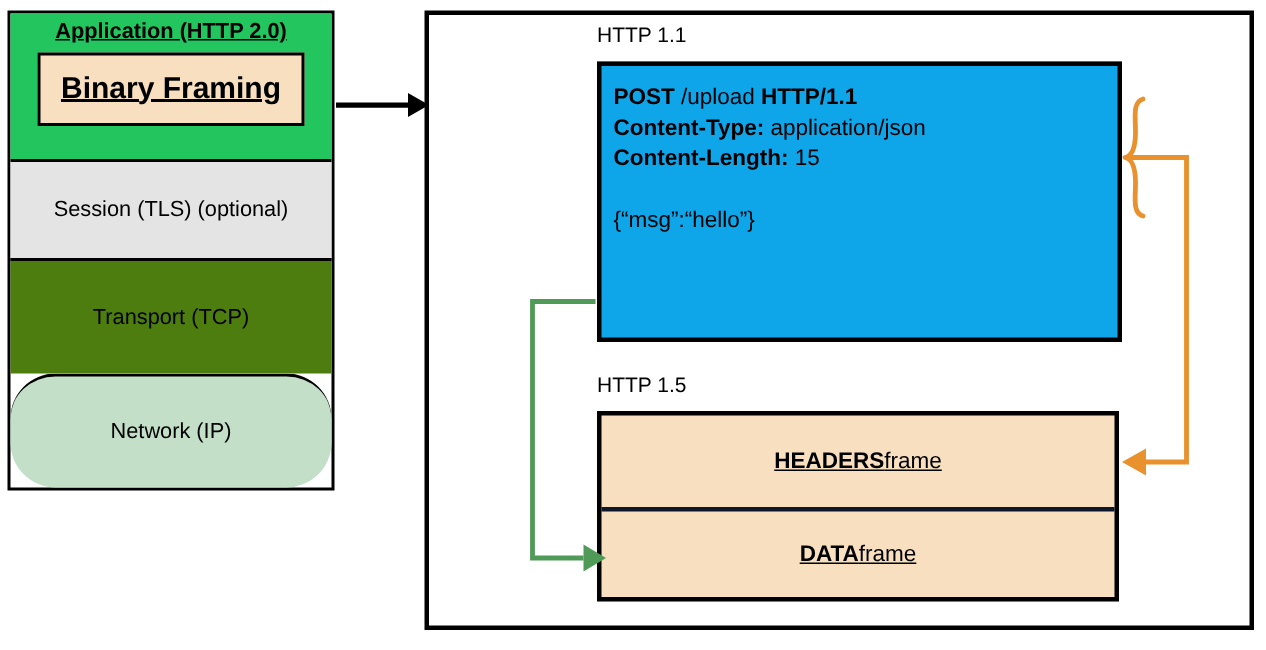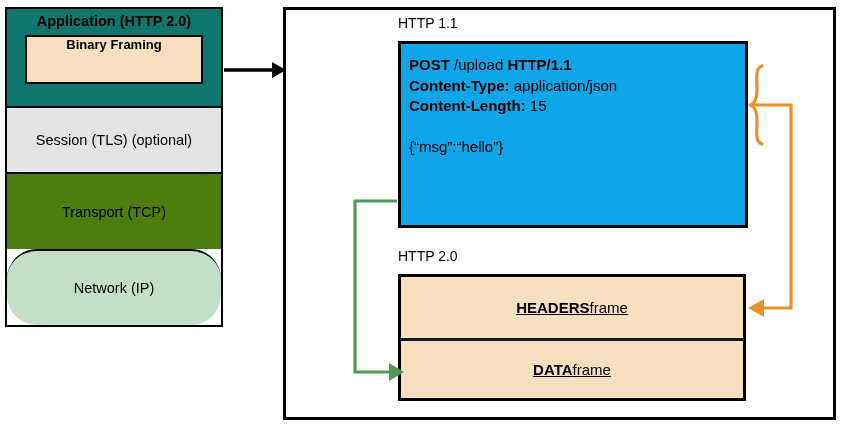--- a/index.html
+++ b/index.html
@@ -47,24 +47,24 @@
     font-size: 14.5px;
     line-height: 1;
     margin-bottom: 6px;
   }
   #binary-framing {
     box-sizing: border-box;
     width: 178px;
     height: 49px;
     border: 2px solid #000;
     display: flex;
-    align-items: flex-start;
+    align-items: center;
     justify-content: center;
     font-weight: bold;
-    font-size: 13px;
+    font-size: 20px;
   }
   #layer-session { height: 66px; }
   #layer-transport { height: 77px; }
   #layer-network { height: 76px; }
 
   
   #outer-box {
     position: absolute;
     left: 283px;
     top: 7px;
@@ -146,21 +146,21 @@
     width: 844px;
     height: 433px;
     pointer-events: none;
   }
 </style>
 </head>
 <body>
 
 <div id="stack">
 
-  <div class="layer" id="layer-application" style="background:#0f766e;">
+  <div class="layer" id="layer-application" style="background:#22c55e;text-decoration:underline;">
     <span class="app-title">Application (HTTP 2.0)</span>
     <div id="binary-framing" style="background:#f7dfc0;">
       <span>Binary Framing</span>
     </div>
   </div>
 
   <div class="layer" id="layer-session" style="background:#e4e4e4;">
     <span>Session (TLS) (optional)</span>
   </div>
 
@@ -184,21 +184,21 @@
   </div>
   <div class="req-line">
     <b>Content-Type:</b><span> application/json</span>
   </div>
   <div class="req-line">
     <b>Content-Length:</b><span> 15</span>
   </div>
   <div id="json-body">{“msg”:“hello”}</div>
 </div>
 
-<div id="http20-label">HTTP 2.0</div>
+<div id="http20-label">HTTP 1.5</div>
 
 <div id="http20-box">
   <div class="frame-row">
     <b>HEADERS</b>
       <span> frame</span>
   </div>
   <div class="frame-row">
     <b>DATA</b>
       <span> frame</span>
   </div>

